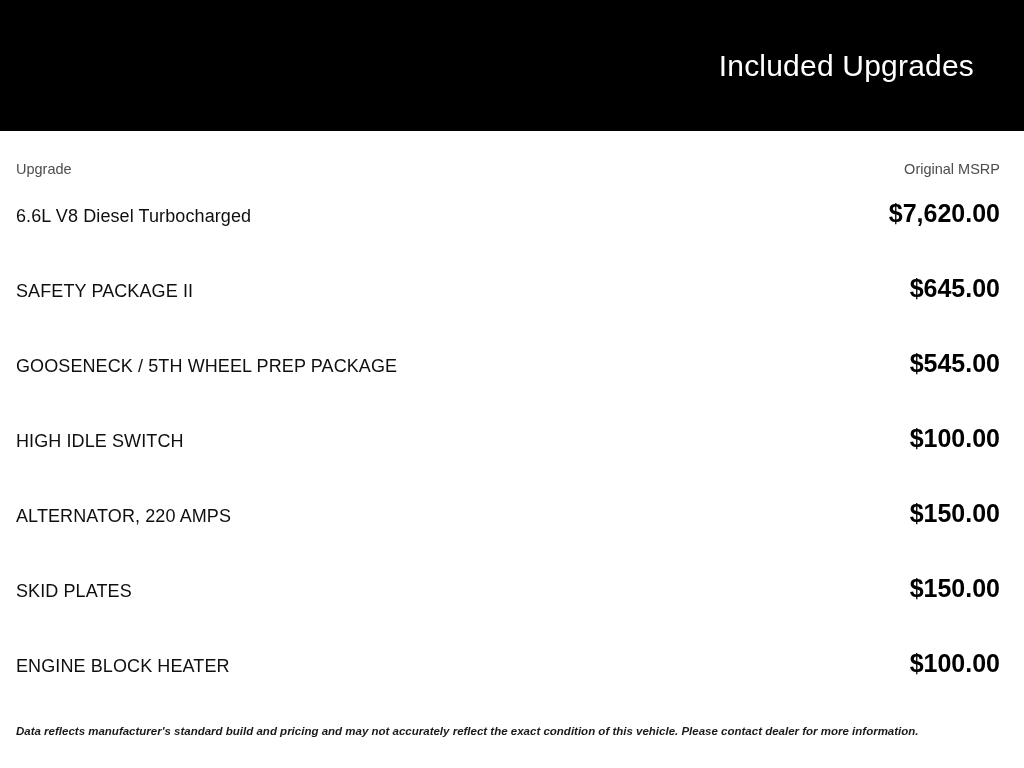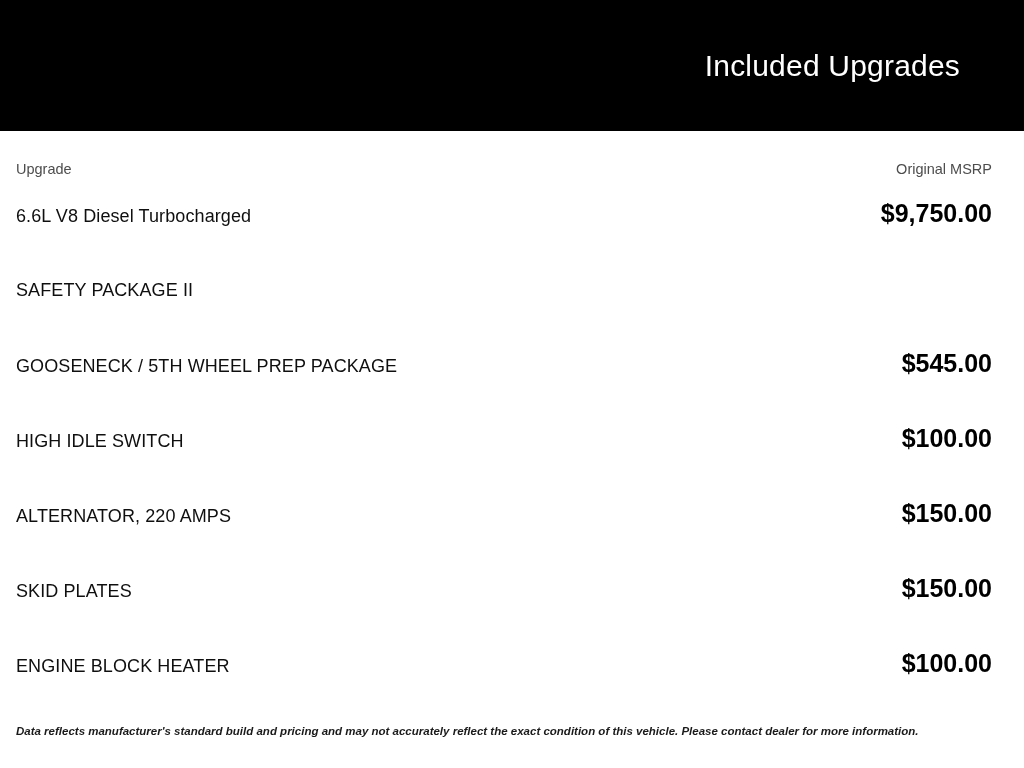--- a/index.html
+++ b/index.html
@@ -23,33 +23,33 @@
     background: #ffffff;
   }
   .header {
     background: #000000;
     height: 131px;
     flex: 0 0 131px;
     display: flex;
     align-items: center;
     justify-content: flex-end;
     box-sizing: border-box;
-    padding-right: 64px;
+    padding-right: 50px;
   }
   .header-title {
     color: #ffffff;
     font-size: 30px;
     font-weight: 400;
     letter-spacing: 0.2px;
     line-height: 1;
   }
   .content {
     flex: 1 1 auto;
     box-sizing: border-box;
-    padding: 0 32px 0 16px;
+    padding: 0 24px 0 16px;
     display: flex;
     flex-direction: column;
   }
   .col-head {
     display: flex;
     align-items: baseline;
     justify-content: space-between;
     margin-top: 30px;
     margin-bottom: 6px;
   }
@@ -104,25 +104,26 @@
 
     <div class="col-head">
       <div class="col-head-left">Upgrade</div>
       <div class="col-head-right">Original MSRP</div>
     </div>
 
     <div class="rows">
 
       <div class="row">
         <div class="row-label">6.6L V8 Diesel Turbocharged</div>
-        <div class="row-price">$9,750.00</div>
+        <div class="row-price">$7,620.00</div>
       </div>
 
       <div class="row">
         <div class="row-label">SAFETY PACKAGE II</div>
+        <div class="row-price">$645.00</div>
       </div>
 
       <div class="row">
         <div class="row-label">GOOSENECK / 5TH WHEEL PREP PACKAGE</div>
         <div class="row-price">$545.00</div>
       </div>
 
       <div class="row">
         <div class="row-label">HIGH IDLE SWITCH</div>
         <div class="row-price">$100.00</div>

